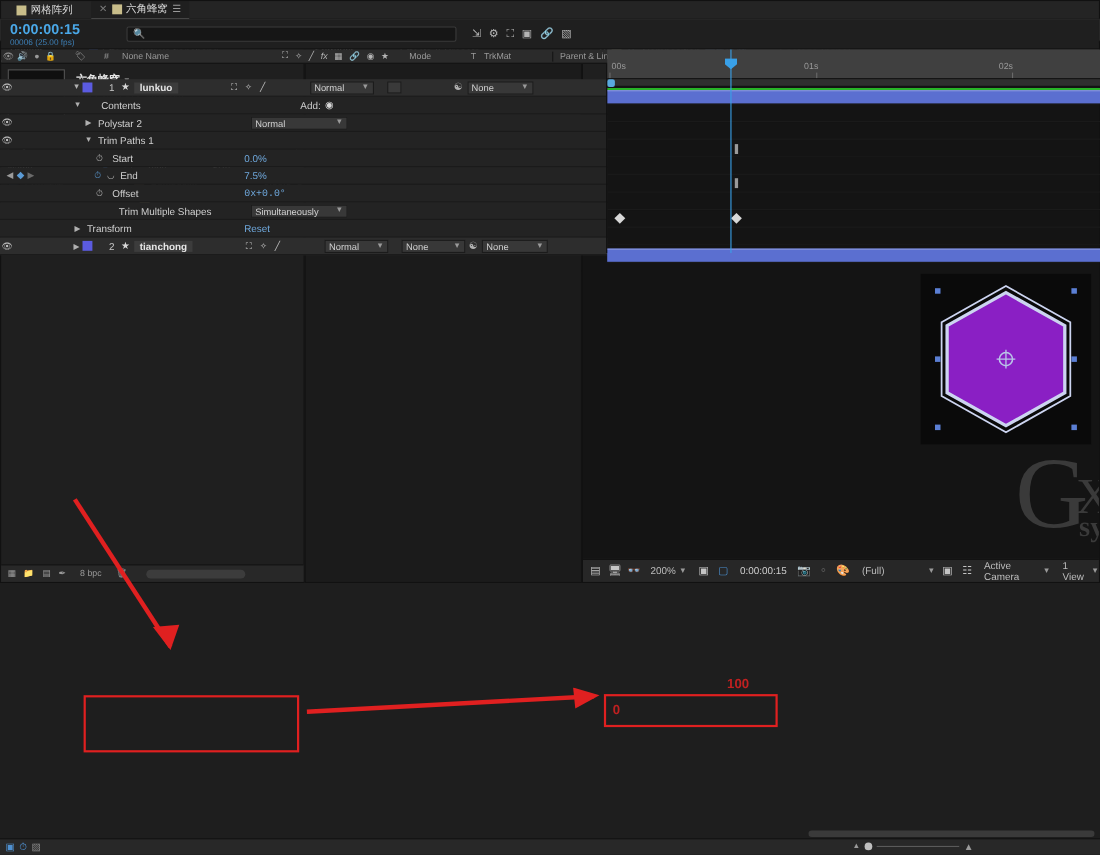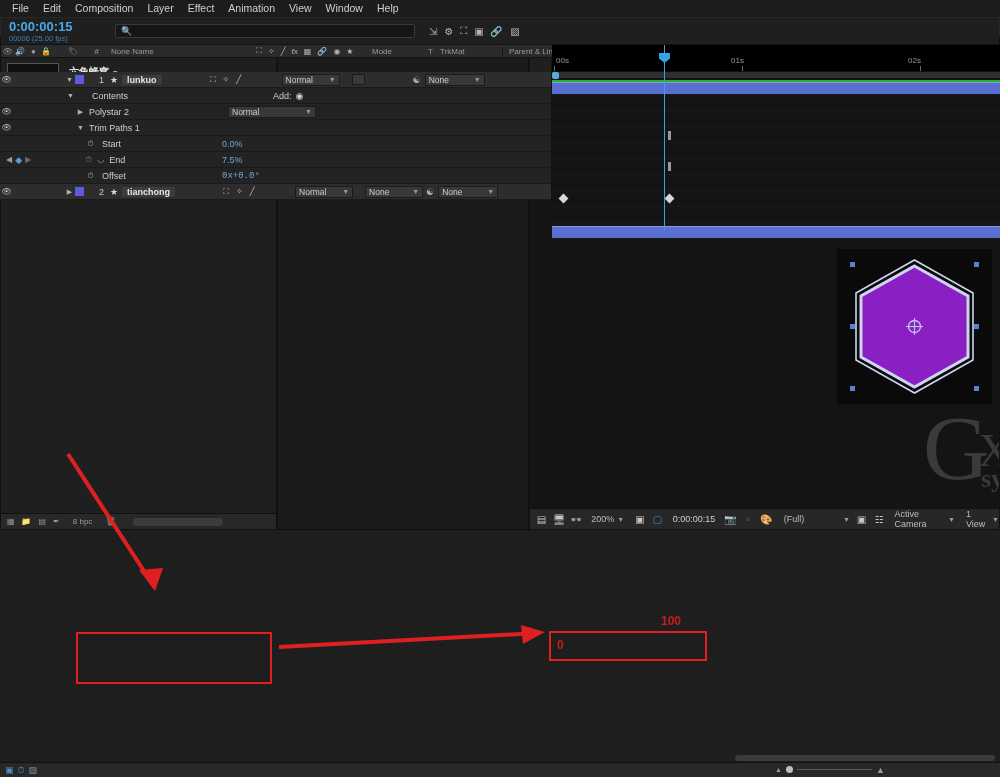--- a/index.html
+++ b/index.html
@@ -184,21 +184,21 @@
   .pval { color:#6fa8dc; }
   .stopwatch { font-size:8px; color:#b8b8b8; width:11px; text-align:center; }
   .dropdown {
     background:#383838; border:1px solid #1b1b1b; height:12px; display:flex;
     align-items:center; justify-content:space-between; padding:0 3px; font-size:8.5px;
     color:#d0d0d0;
   }
   .reset { color:#6fa8dc; }
 
   
-  .ruler { position:absolute; left:552px; top:0; right:0; height:27px; background:#000000;
+  .ruler { position:absolute; left:552px; top:0; right:0; height:27px; background:#404040;
     border-bottom:1px solid #111; }
   .ruler-lbl { position:absolute; top:11px; font-size:8px; color:#9a9a9a; }
   .ruler-tick { position:absolute; top:21px; width:1px; height:5px; background:#6a6a6a; }
   .playhead { position:absolute; top:0; width:1px; background:#39a0e8; }
   .ph-handle {
     position:absolute; top:8px; left:-5px; width:11px; height:10px; background:#39a0e8;
     clip-path:polygon(0 0,100% 0,100% 55%,50% 100%,0 55%);
   }
   .workbar { position:absolute; left:552px; top:27px; right:0; height:7px; background:#2f2f2f;
     border-bottom:1px solid #111; }
@@ -228,31 +228,20 @@
   .zs-knob { width:7px; height:7px; border-radius:50%; background:#c0c0c0; }
   .hscroll { position:absolute; right:5px; bottom:16px; width:260px; height:6px;
     background:#3a3a3a; border-radius:3px; }
   .vline { position:absolute; width:1px; background:#111; }
 </style>
 </head>
 <body>
 
 <div class="app">
 
-  <div class="menubar">
-    <div class="mi">File</div>
-    <div class="mi">Edit</div>
-    <div class="mi">Composition</div>
-    <div class="mi">Layer</div>
-    <div class="mi">Effect</div>
-    <div class="mi">Animation</div>
-    <div class="mi">View</div>
-    <div class="mi">Window</div>
-    <div class="mi">Help</div>
-  </div>
 
   <div class="toolbar">
     <div class="tbtn">⌂</div>
     <div class="tbtn sel">➤</div>
     <div class="tbtn">✋</div>
     <div class="tbtn">🔍</div>
     <div class="tsep"></div>
     <div class="tbtn">↺</div>
     <div class="tbtn dim">🎥</div>
     <div class="tbtn">⛶</div>
@@ -599,21 +588,35 @@
         <span class="pval" style="position:absolute;left:222px;">7.5%</span>
       </div>
 
       <div class="lrow prop">
         <div style="width:85px;"></div>
         <span class="stopwatch">⏱</span>
         <span class="ptext" style="margin-left:6px;">Offset</span>
         <span class="pval" style="position:absolute;left:222px;font-family:Liberation Mono, monospace;">0x+0.0°</span>
       </div>
 
-
+      <div class="lrow prop">
+        <div style="width:108px;"></div>
+        <span class="ptext">Trim Multiple Shapes</span>
+        <div class="dropdown" style="width:88px;position:absolute;left:228px;">
+          <span>Simultaneously</span>
+          <span class="caret">▼</span>
+        </div>
+      </div>
+
+      <div class="lrow prop">
+        <div style="width:65px;"></div>
+        <div class="twirl">▶</div>
+        <span class="ptext" style="margin-left:3px;">Transform</span>
+        <span class="reset" style="position:absolute;left:222px;">Reset</span>
+      </div>
 
       <div class="lrow layer">
         <div class="eye">👁</div>
         <div class="cellpad"></div>
         <div class="cellpad"></div>
         <div class="cellpad"></div>
         <div style="width:12px;"></div>
         <div class="twirl">▶</div>
         <div class="swatch-lyr"></div>
         <div class="num">2</div>

